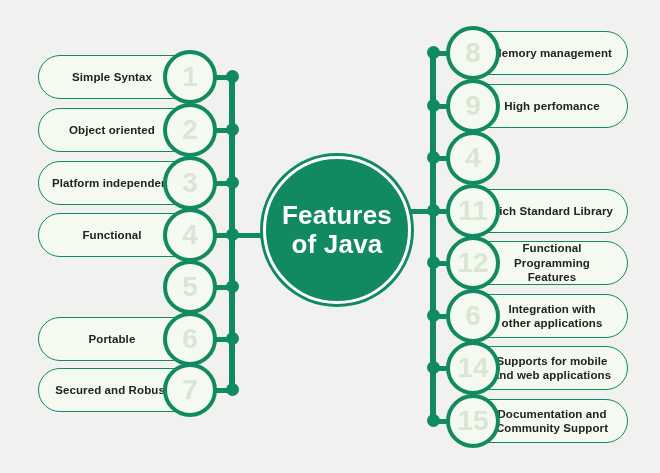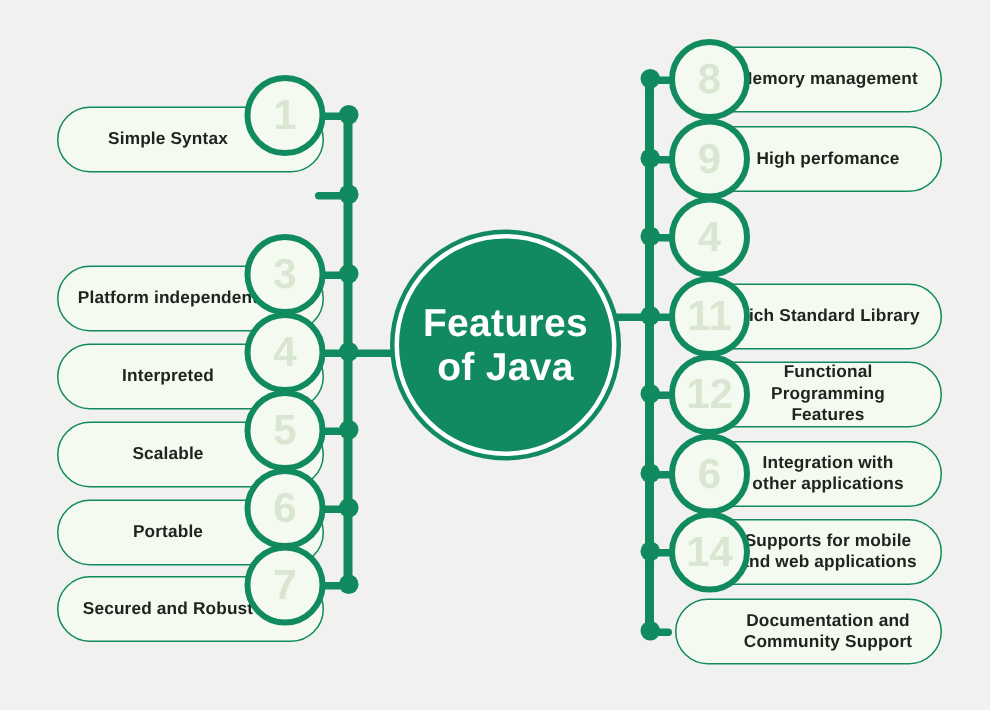--- a/index.html
+++ b/index.html
@@ -30,21 +30,21 @@
   }
   
   .row{position:absolute;height:54px;}
   .pill{
     position:absolute;top:5px;height:44px;width:178px;
     background:var(--pill-bg);
     border:1.5px solid var(--green);
     border-radius:22px;
     display:flex;align-items:center;justify-content:center;
   }
-  .row.left  .pill{left:0;padding-left:10px;padding-right:40px;margin-top:16px;}
+  .row.left  .pill{left:0;padding-left:10px;padding-right:40px;}
   .row.right .pill{left:0;padding-left:34px;padding-right:8px;}
   .pill-label{
     font-size:11.5px;font-weight:bold;color:var(--text-dark);
     text-align:center;line-height:1.25;white-space:pre-line;
     letter-spacing:.1px;
   }
   .numcircle{
     position:absolute;top:0;width:54px;height:54px;border-radius:50%;
     background:var(--pill-bg);
     border:4px solid var(--green);
@@ -112,40 +112,45 @@
   <div class="dot" style="left:427px;top:414px;"></div>
 
   <div class="row left" style="left:38px;top:50px;width:178px;">
     <div class="pill">
         <span class="pill-label">Simple Syntax</span>
       </div>
     <div class="numcircle">
         <span class="num">1</span>
       </div>
   </div>
+  <div class="row left" style="left:38px;top:103px;width:178px;">
+    <div class="pill">
+        <span class="pill-label">Object oriented</span>
+      </div>
+    <div class="numcircle">
+        <span class="num">2</span>
+      </div>
+  </div>
   <div class="row left" style="left:38px;top:156px;width:178px;">
     <div class="pill">
         <span class="pill-label">Platform independent</span>
       </div>
     <div class="numcircle">
         <span class="num">3</span>
       </div>
   </div>
   <div class="row left" style="left:38px;top:208px;width:178px;">
     <div class="pill">
-        <span class="pill-label">Interpreted</span>
+        <span class="pill-label">Functional</span>
       </div>
     <div class="numcircle">
         <span class="num">4</span>
       </div>
   </div>
   <div class="row left" style="left:38px;top:260px;width:178px;">
-    <div class="pill">
-        <span class="pill-label">Scalable</span>
-      </div>
     <div class="numcircle">
         <span class="num">5</span>
       </div>
   </div>
   <div class="row left" style="left:38px;top:312px;width:178px;">
     <div class="pill">
         <span class="pill-label">Portable</span>
       </div>
     <div class="numcircle">
         <span class="num">6</span>
@@ -213,20 +218,23 @@
 and web applications</span>
       </div>
     <div class="numcircle">
         <span class="num">14</span>
       </div>
   </div>
   <div class="row right" style="left:450px;top:394px;width:178px;">
     <div class="pill">
         <span class="pill-label">Documentation and
 Community Support</span>
+      </div>
+    <div class="numcircle">
+        <span class="num">15</span>
       </div>
   </div>
 
   <div class="center-node">
     <div class="center-title">Features
 of Java</div>
   </div>
 
 </div>
 

